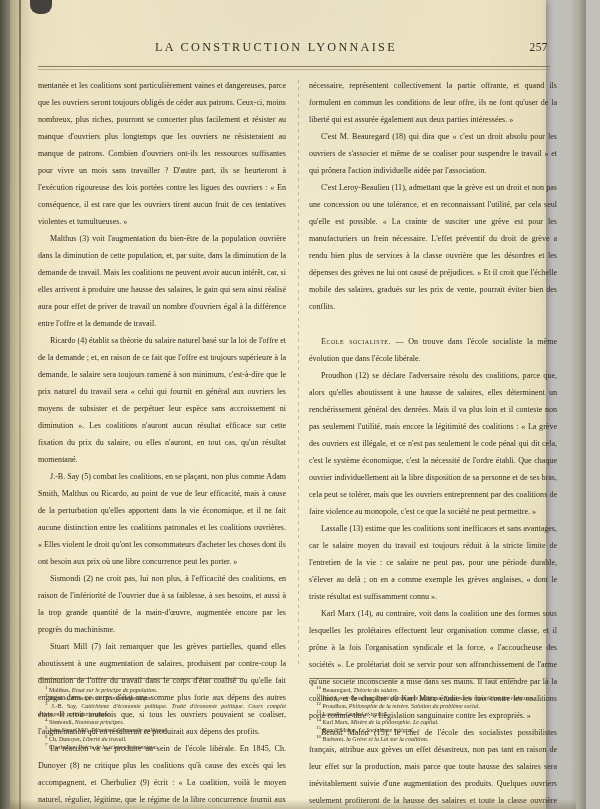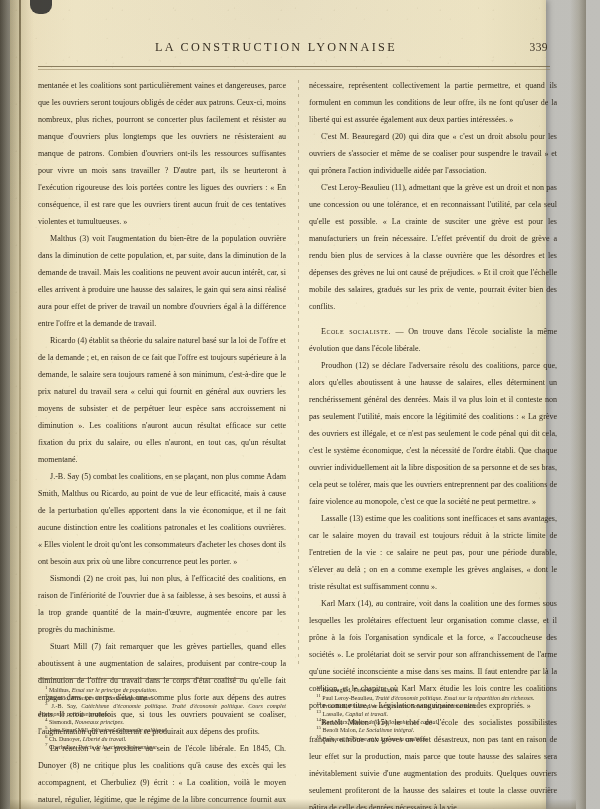--- a/index.html
+++ b/index.html
@@ -93,42 +93,42 @@
 <div id="scan">
   <div class="backdrop"></div>
 
   <div class="page">
     <div class="grain"></div>
 
     <div class="inkwrap">
 
       <div class="runhead">
         <div class="title">LA  CONSTRUCTION  LYONNAISE</div>
-        <div class="folio">339</div>
+        <div class="folio">257</div>
       </div>
       <div class="rule-top"></div>
       <div class="rule-top second"></div>
 
       <div class="col-divider"></div>
 
       <div class="col col-left">
         <p class="noind">mentanée et les coalitions sont particulièrement vaines et dangereuses, parce que les ouvriers seront toujours obligés de céder aux patrons. Ceux-ci, moins nombreux, plus riches, pourront se concerter plus facilement et résister au manque d'ouvriers plus longtemps que les ouvriers ne résisteraient au manque de patrons. Combien d'ouvriers ont-ils les ressources suffisantes pour vivre un mois sans travailler ? D'autre part, ils se heurteront à l'exécution rigoureuse des lois portées contre les ligues des ouvriers : « En conséquence, il est rare que les ouvriers tirent aucun fruit de ces tentatives violentes et tumultueuses. »</p>
         <p>Malthus (3) voit l'augmentation du bien-être de la population ouvrière dans la diminution de cette population, et, par suite, dans la diminution de la demande de travail. Mais les coalitions ne peuvent avoir aucun intérêt, car, si elles arrivent à produire une hausse des salaires, le gain qui sera ainsi réalisé aura pour effet de priver de travail un nombre d'ouvriers égal à la différence entre l'offre et la demande de travail.</p>
         <p>Ricardo (4) établit sa théorie du salaire naturel basé sur la loi de l'offre et de la demande ; et, en raison de ce fait que l'offre est toujours supérieure à la demande, le salaire sera toujours ramené à son minimum, c'est-à-dire que le prix naturel du travail sera « celui qui fournit en général aux ouvriers les moyens de subsister et de perpétuer leur espèce sans accroissement ni diminution ». Les coalitions n'auront aucun résultat efficace sur cette fixation du prix du salaire, ou elles n'auront, en tout cas, qu'un résultat momentané.</p>
         <p>J.-B. Say (5) combat les coalitions, en se plaçant, non plus comme Adam Smith, Malthus ou Ricardo, au point de vue de leur efficacité, mais à cause de la perturbation qu'elles apportent dans la vie économique, et il ne fait aucune distinction entre les coalitions patronales et les coalitions ouvrières. « Elles violent le droit qu'ont les consommateurs d'acheter les choses dont ils ont besoin aux prix où une libre concurrence peut les porter. »</p>
         <p>Sismondi (2) ne croit pas, lui non plus, à l'efficacité des coalitions, en raison de l'infériorité de l'ouvrier due à sa faiblesse, à ses besoins, et aussi à la trop grande quantité de la main-d'œuvre, augmentée encore par les progrès du machinisme.</p>
         <p>Stuart Mill (7) fait remarquer que les grèves partielles, quand elles aboutissent à une augmentation de salaires, produisent par contre-coup la diminution de l'offre du travail dans le corps d'état coalisé ou qu'elle fait engager dans ce corps d'état une somme plus forte aux dépens des autres états. Il croit toutefois que, si tous les ouvriers pouvaient se coaliser, l'augmentation qui en résulterait se produirait aux dépens des profits.</p>
         <p>La réaction va se produire au sein de l'école libérale. En 1845, Ch. Dunoyer (8) ne critique plus les coalitions qu'à cause des excès qui les accompagnent, et Cherbuliez (9) écrit : « La coalition, voilà le moyen naturel, régulier, légitime, que le régime de la libre concurrence fournit aux ouvriers de résister à la prépondérance du capital, moyen naturel, à cause de l'homogénéité de position et d'intérêts qui existe par la nature même des choses entre tous les ouvriers d'une même industrie, moyen régulier, puisqu'il ne fait que régulariser la manifestation de volontés individuelles qui étaient identiques avant de former une volonté commune, moyen légitime enfin, car, dans l'arrangement qui intervient pour la fixation du salaire, si le fabricant est à lui seul une des parties contractantes, les ouvriers, dont la coopération lui est</p>
       </div>
 
       <div class="col col-right">
-        <p class="noind">nécessaire, représentent collectivement la partie permettre, et quand ils formulent en commun les conditions de leur offre, ils ne font qu'user de la liberté qui est assurée également aux deux parties intéressées. »</p>
-        <p>C'est M. Beauregard (20) qui dira que « c'est un droit absolu pour les ouvriers de s'associer et même de se coaliser pour suspendre le travail » et qui prônera l'action individuelle aidée par l'association.</p>
+        <p class="noind">nécessaire, représentent collectivement la partie offrante, et quand ils formulent en commun les conditions de leur offre, ils ne font qu'user de la liberté qui est assurée également aux deux parties intéressées. »</p>
+        <p>C'est M. Beauregard (18) qui dira que « c'est un droit absolu pour les ouvriers de s'associer et même de se coaliser pour suspendre le travail » et qui prônera l'action individuelle aidée par l'association.</p>
         <p>C'est Leroy-Beaulieu (11), admettant que la grève est un droit et non pas une concession ou une tolérance, et en reconnaissant l'utilité, par cela seul qu'elle est possible. « La crainte de susciter une grève est pour les manufacturiers un frein nécessaire. L'effet préventif du droit de grève a rendu bien plus de services à la classe ouvrière que les désordres et les dépenses des grèves ne lui ont causé de préjudices. » Et il croit que l'échelle mobile des salaires, gradués sur les prix de vente, pourrait éviter bien des conflits.</p>
-        <p style="margin-top:8px;"><span class="smallcaps">Ecole socialiste.</span><span> — On trouve dans l'école socialiste la même évolution que dans l'école libérale.</span></p>
+        <p style="margin-top:18px;"><span class="smallcaps">Ecole socialiste.</span><span> — On trouve dans l'école socialiste la même évolution que dans l'école libérale.</span></p>
         <p>Proudhon (12) se déclare l'adversaire résolu des coalitions, parce que, alors qu'elles aboutissent à une hausse de salaires, elles déterminent un renchérissement général des denrées. Mais il va plus loin et il conteste non pas seulement l'utilité, mais encore la légitimité des coalitions : « La grève des ouvriers est illégale, et ce n'est pas seulement le code pénal qui dit cela, c'est le système économique, c'est la nécessité de l'ordre établi. Que chaque ouvrier individuellement ait la libre disposition de sa personne et de ses bras, cela peut se tolérer, mais que les ouvriers entreprennent par des coalitions de faire violence au monopole, c'est ce que la société ne peut permettre. »</p>
         <p>Lassalle (13) estime que les coalitions sont inefficaces et sans avantages, car le salaire moyen du travail est toujours réduit à la stricte limite de l'entretien de la vie : ce salaire ne peut pas, pour une période durable, s'élever au delà ; on en a comme exemple les grèves anglaises, « dont le triste résultat est suffisamment connu ».</p>
         <p>Karl Marx (14), au contraire, voit dans la coalition une des formes sous lesquelles les prolétaires effectuent leur organisation comme classe, et il prône à la fois l'organisation syndicale et la force, « l'accoucheuse des sociétés ». Le prolétariat doit se servir pour son affranchissement de l'arme qu'une société inconsciente a mise dans ses mains. Il faut entendre par là la coalition, et le chapitre où Karl Marx étudie les lois contre les coalitions porte comme titre : « Législation sanguinaire contre les expropriés. »</p>
         <p>Benoît Malon (15), le chef de l'école des socialistes possibilistes français, attribue aux grèves un effet désastreux, non pas tant en raison de leur effet sur la production, mais parce que toute hausse des salaires sera inévitablement suivie d'une augmentation des produits. Quelques ouvriers seulement profiteront de la hausse des salaires et toute la classe ouvrière pâtira de celle des denrées nécessaires à la vie.</p>
         <p>Barberet (8) considère la grève comme un non-sens et une utopie et estime que les ressources des travailleurs doivent être dirigées vers une autre voie s'ils veulent atteindre leur but.</p>
       </div>
 
       <div class="fn-rule l"></div>
       <div class="fn-rule r"></div>
 

